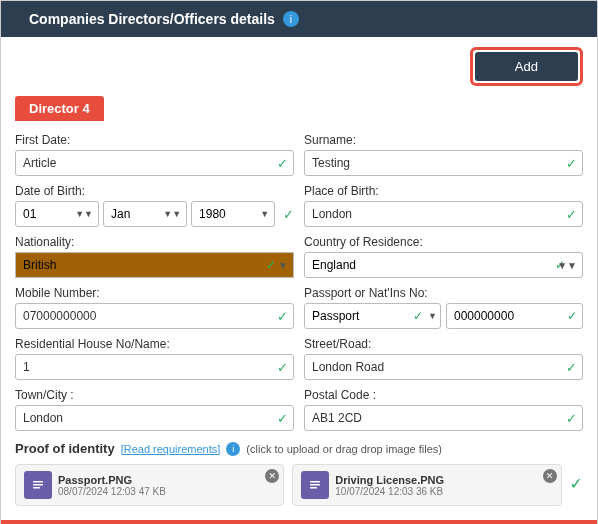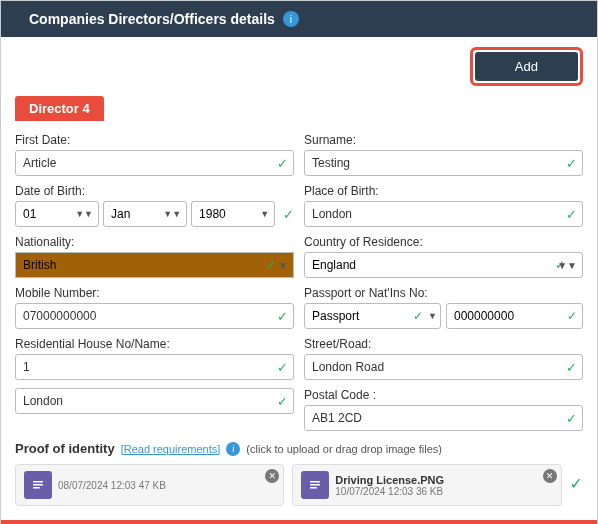--- a/index.html
+++ b/index.html
@@ -218,20 +218,21 @@
         <div class="form-input-wrap">
           <input class="form-input" type="text" value="London Road" style="">
           <span class="check-icon">✓</span>
         </div>
       </div>
     </div>
 
     
     <div class="form-row">
       <div class="form-group">
+        <label class="form-label">Town/City :</label>
         <div class="form-input-wrap">
           <input class="form-input" type="text" value="London" style="">
           <span class="check-icon">✓</span>
         </div>
       </div>
       <div class="form-group">
         <label class="form-label">Postal Code :</label>
         <div class="form-input-wrap">
           <input class="form-input" type="text" value="AB1 2CD" style="">
           <span class="check-icon">✓</span>
@@ -252,20 +253,21 @@
           <div class="proof-file">
             <div class="file-icon">
               <svg width="16" height="16" viewBox="0 0 16 16" fill="none">
                   <rect width="16" height="16" rx="2" fill="#6b5ea8"></rect>
                   <rect x="3" y="4" width="10" height="1.5" fill="white" rx="0.5"></rect>
                   <rect x="3" y="7" width="10" height="1.5" fill="white" rx="0.5"></rect>
                   <rect x="3" y="10" width="7" height="1.5" fill="white" rx="0.5"></rect>
                 </svg>
             </div>
             <div class="file-info">
+              <span class="file-name">Passport.PNG</span>
               <span class="file-meta">08/07/2024 12:03   47 KB</span>
             </div>
             <div class="file-remove">✕</div>
           </div>
           <div class="proof-file">
             <div class="file-icon">
               <svg width="16" height="16" viewBox="0 0 16 16" fill="none">
                   <rect width="16" height="16" rx="2" fill="#6b5ea8"></rect>
                   <rect x="3" y="4" width="10" height="1.5" fill="white" rx="0.5"></rect>
                   <rect x="3" y="7" width="10" height="1.5" fill="white" rx="0.5"></rect>

